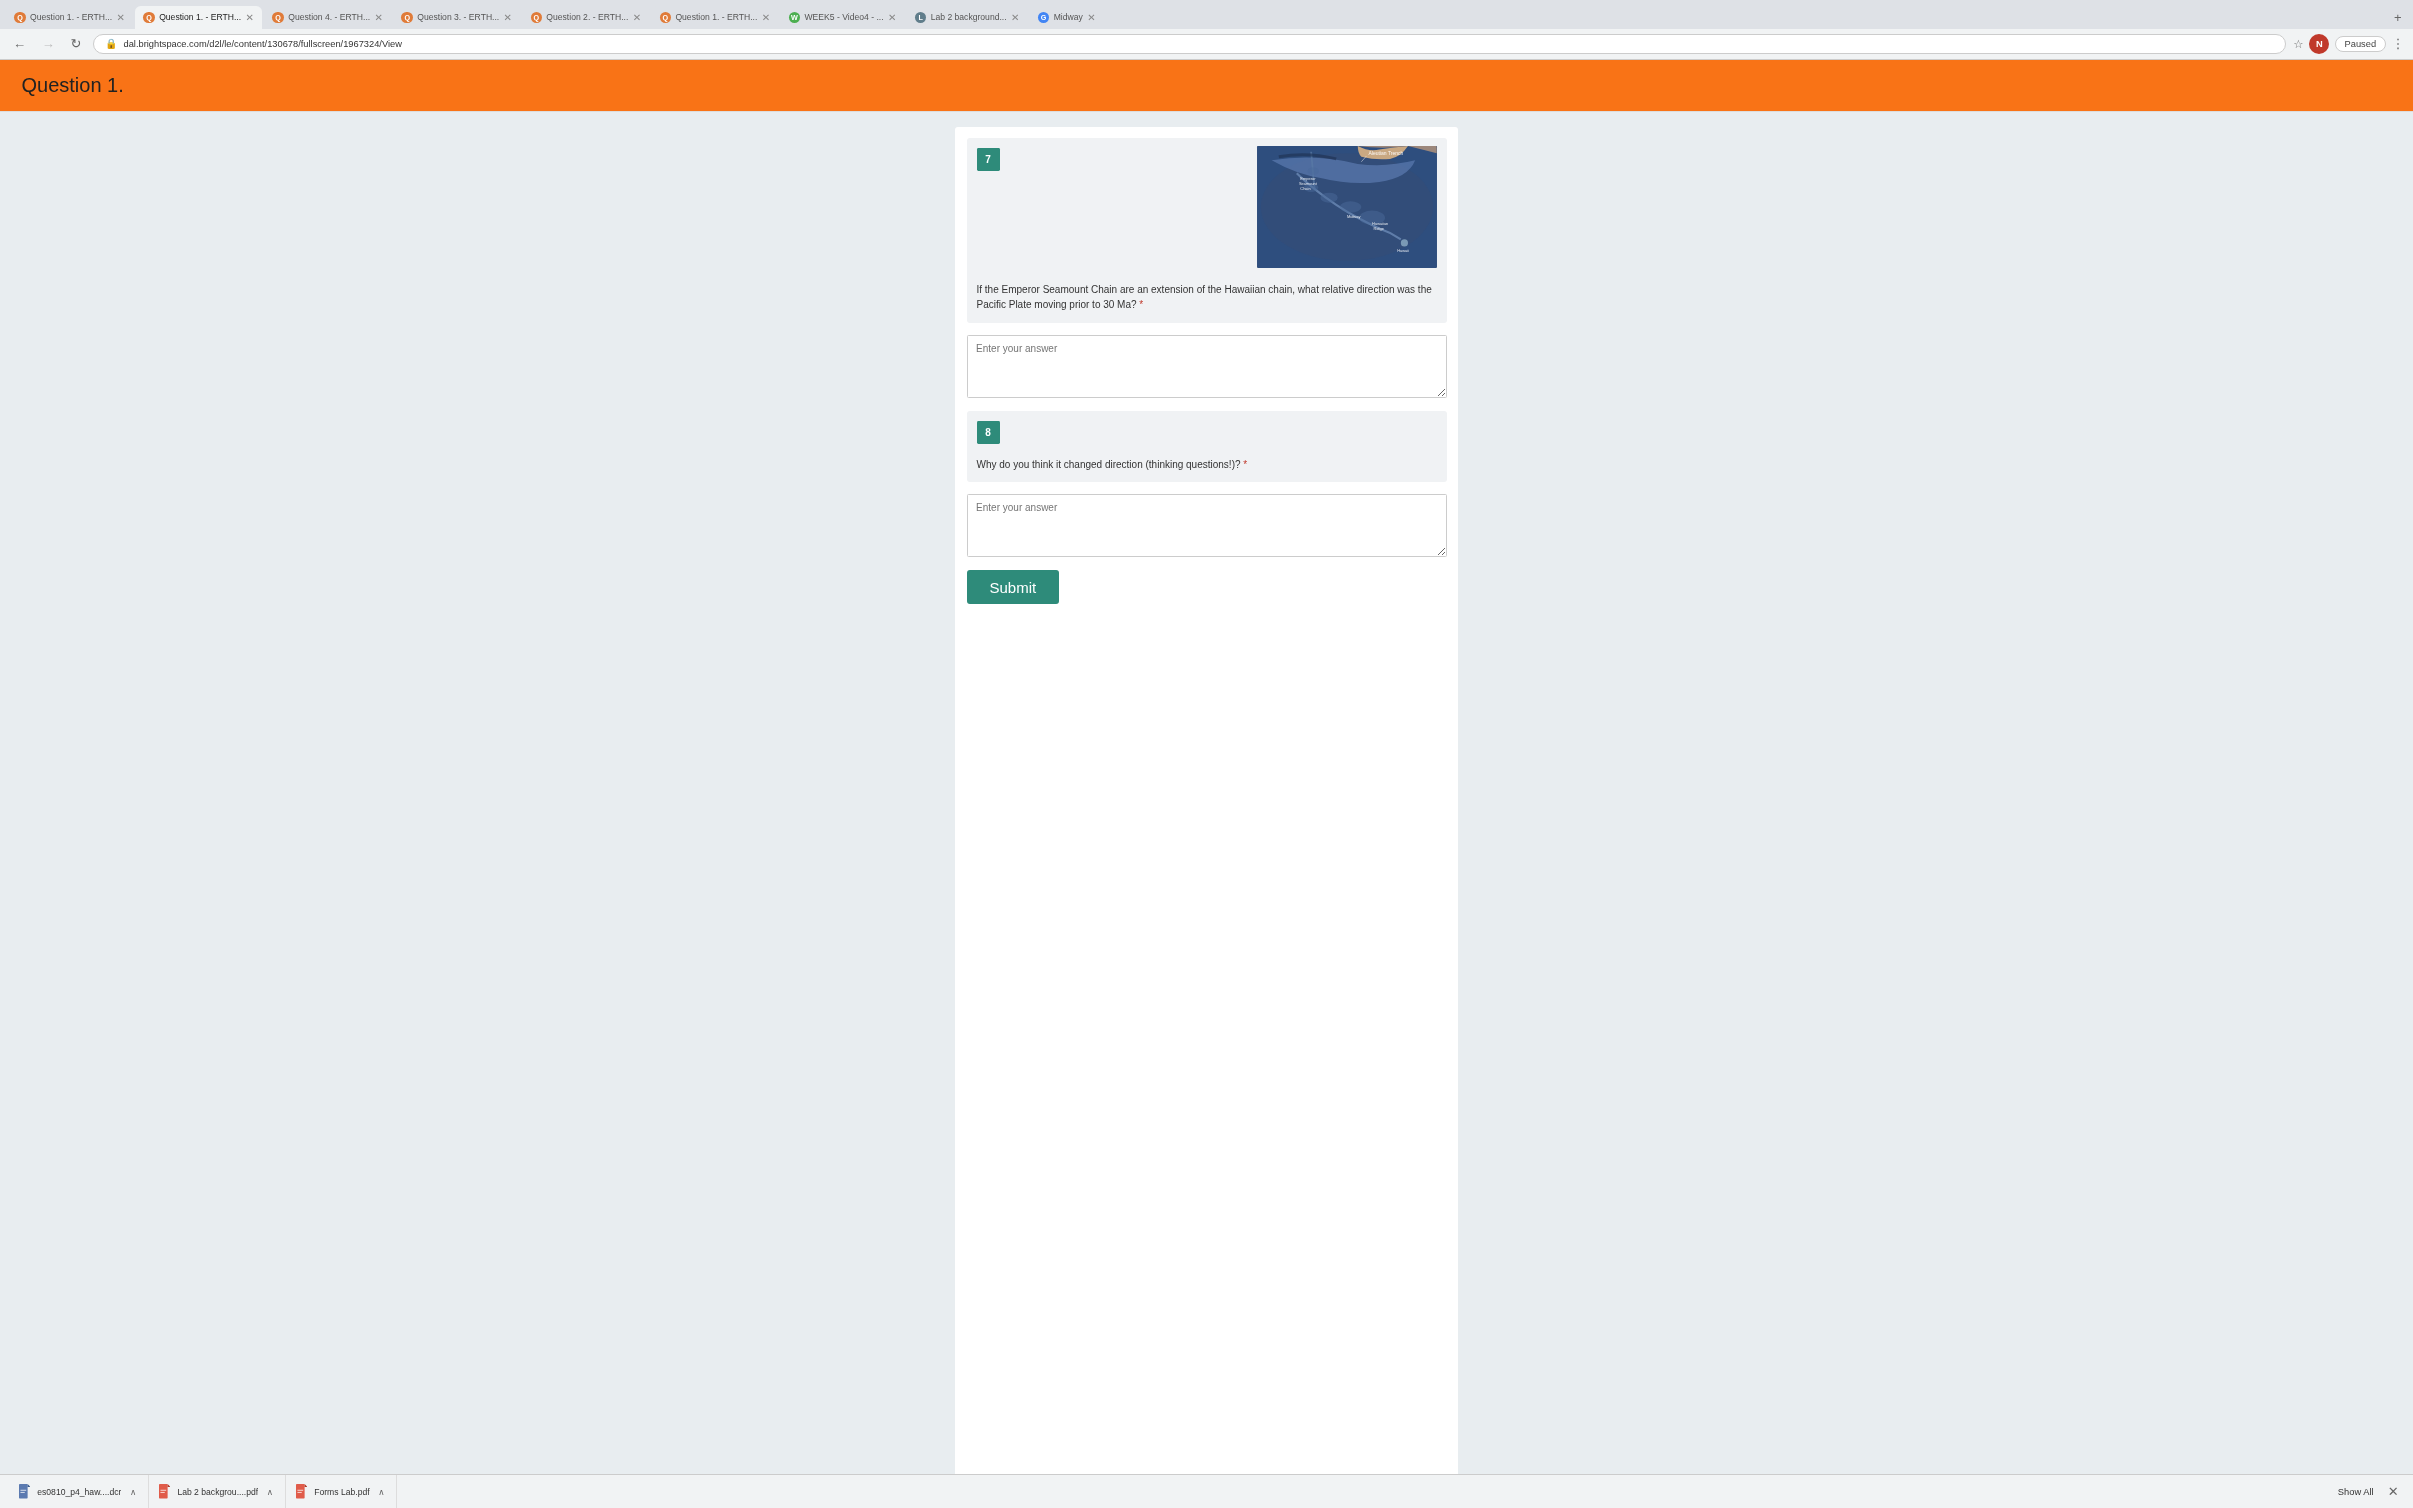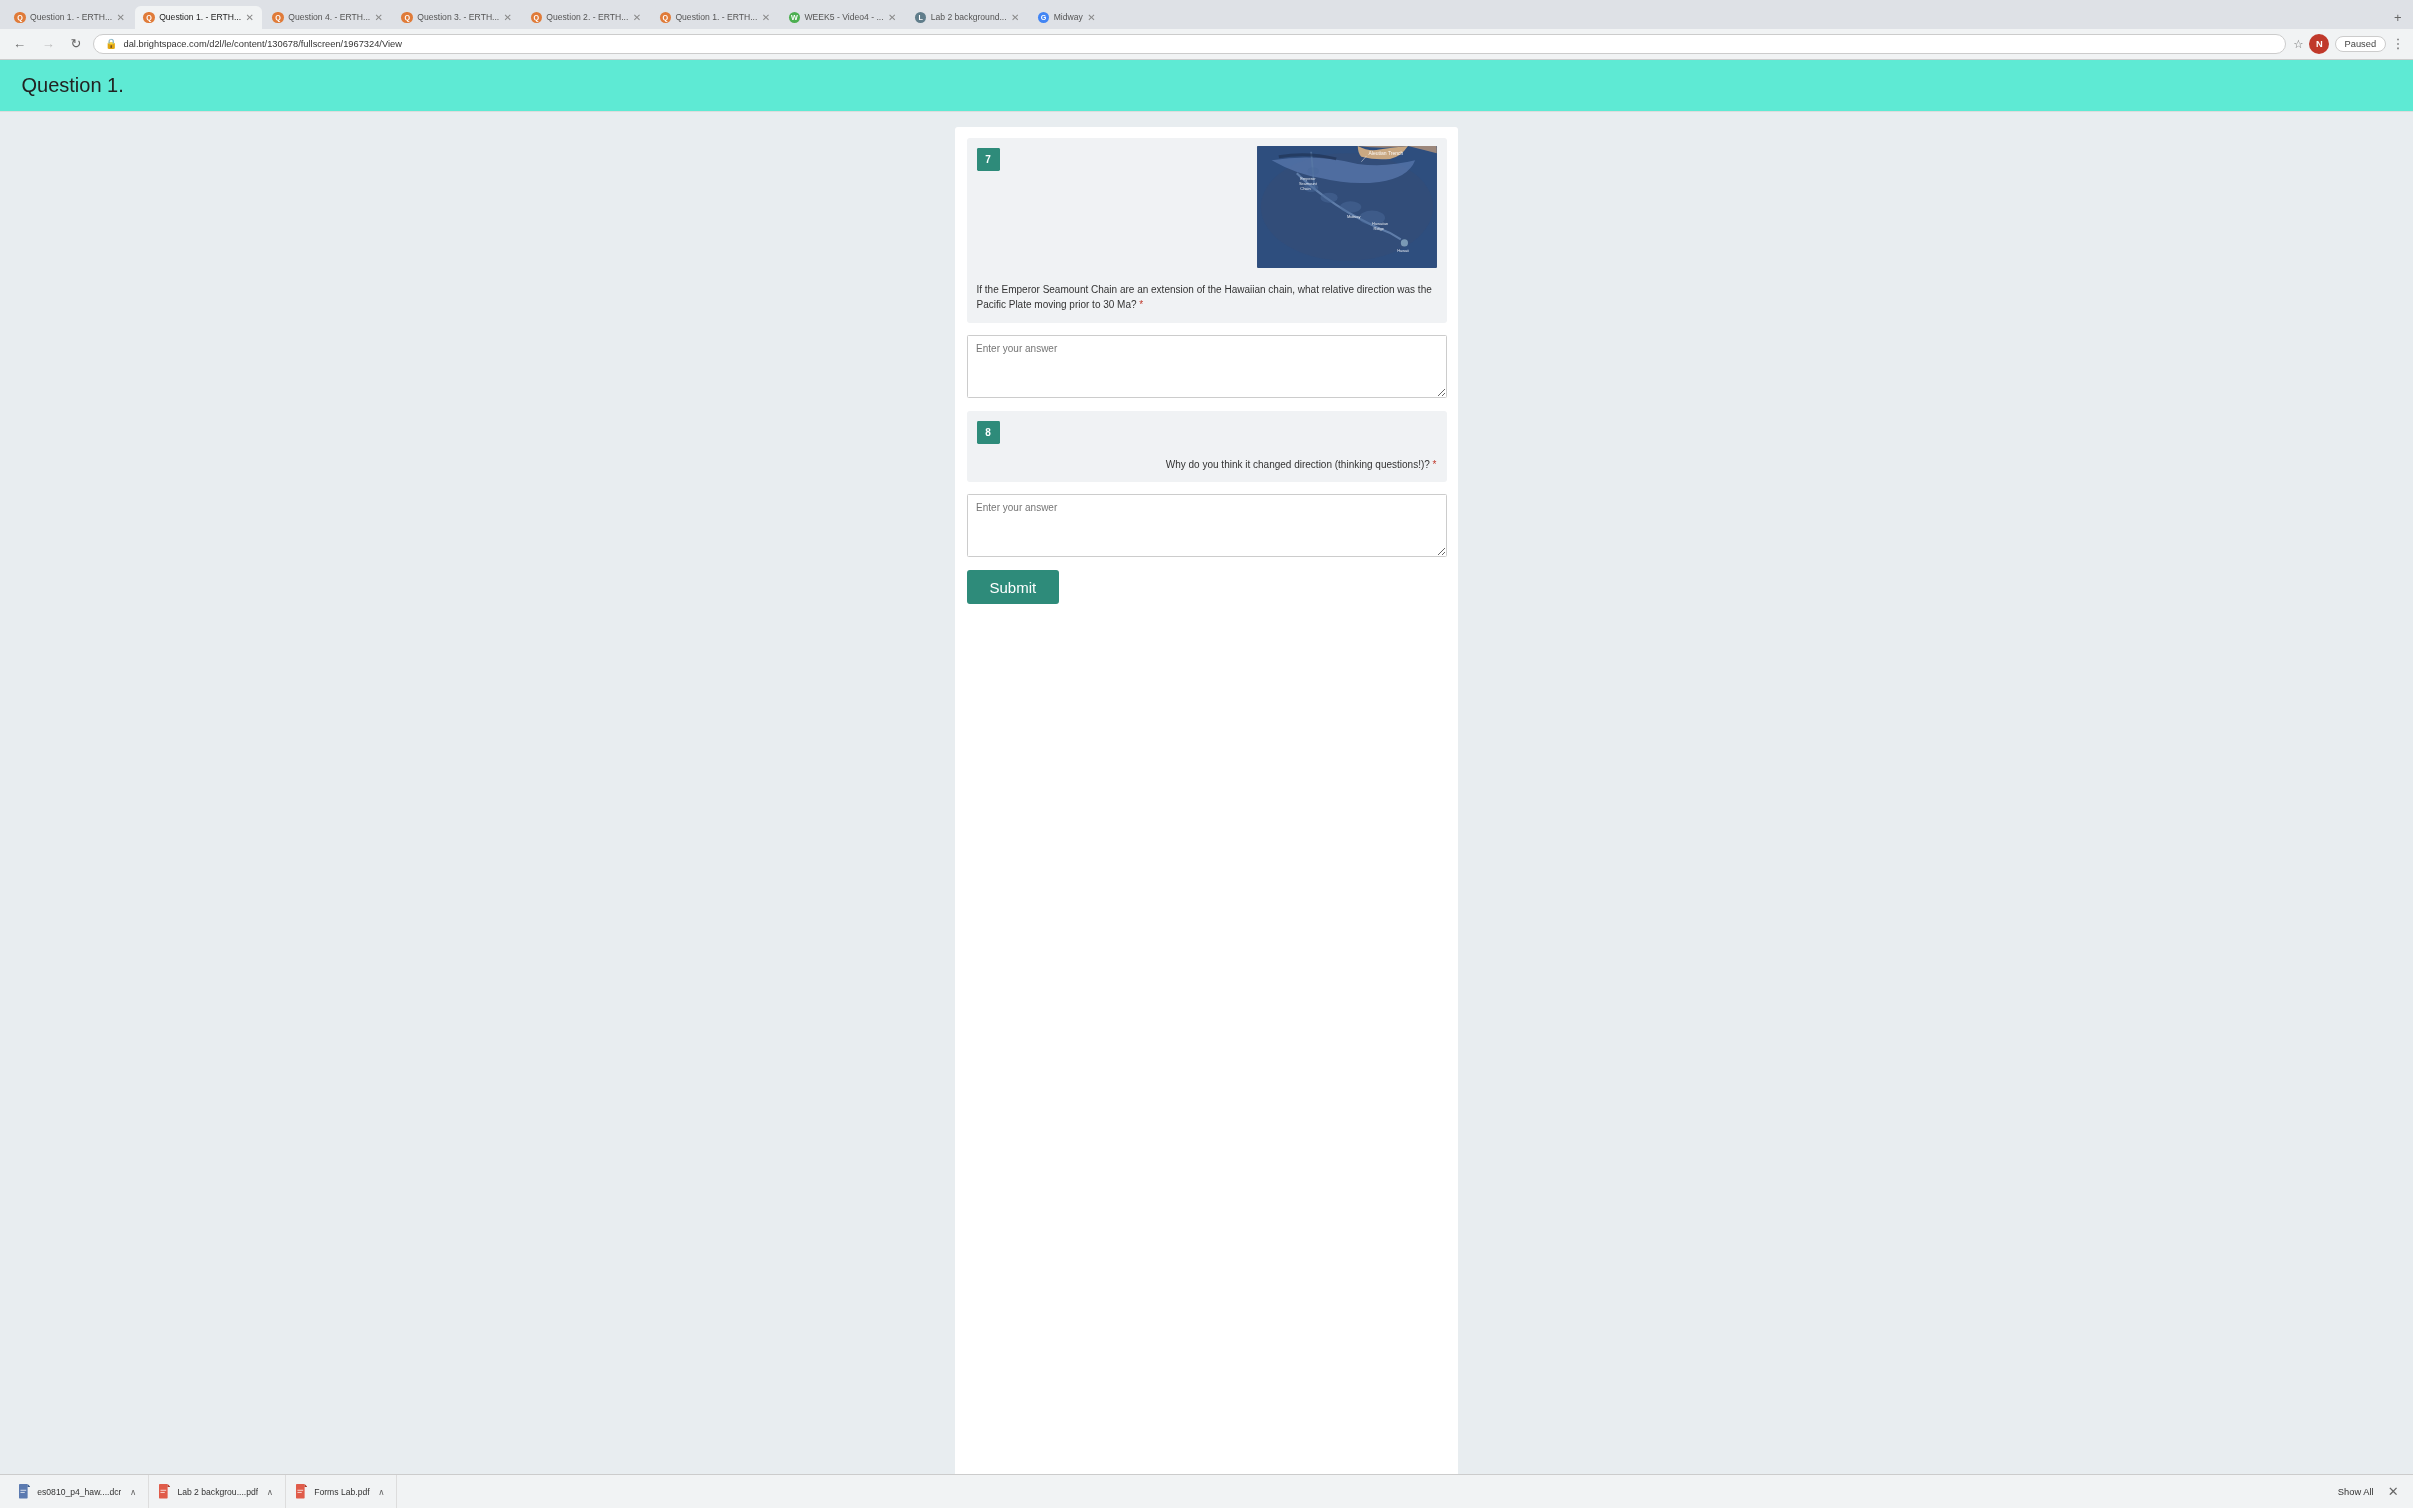--- a/index.html
+++ b/index.html
@@ -145,21 +145,21 @@
       display: flex;
       align-items: center;
       gap: 2.9px;
       cursor: pointer;
     }
 
     .menu-dots { font-size: 13px; color: #666; cursor: pointer; }
 
     
     .page-header {
-      background: #5eead4;
+      background: #f97316;
       padding: 14.4px 21.5px;
       border-bottom: 0.7px solid #ddd;
     }
 
     .page-title {
       font-size: 20px;
       font-weight: normal;
       color: #222;
     }
 
@@ -484,21 +484,21 @@
       </div>
     </div>
 
     <div class="answer-area">
       <textarea class="answer-textarea" placeholder="Enter your answer" style=""></textarea>
     </div>
 
     <div class="question-8-block">
       <div class="question-8-inner">
         <span class="question-number-badge" style="margin: 0 0 7.2px 0; display:inline-block;">8</span>
-        <div class="question-text" style="padding: 5.7px 0 0 0; clear:both;text-align:right;">
+        <div class="question-text" style="padding: 5.7px 0 0 0; clear:both;">
           <span>Why do you think it changed direction (thinking questions!)?</span>
           <span class="required-star"> *</span>
         </div>
       </div>
     </div>
 
     <div class="answer-area">
       <textarea class="answer-textarea" placeholder="Enter your answer" style=""></textarea>
     </div>
 

